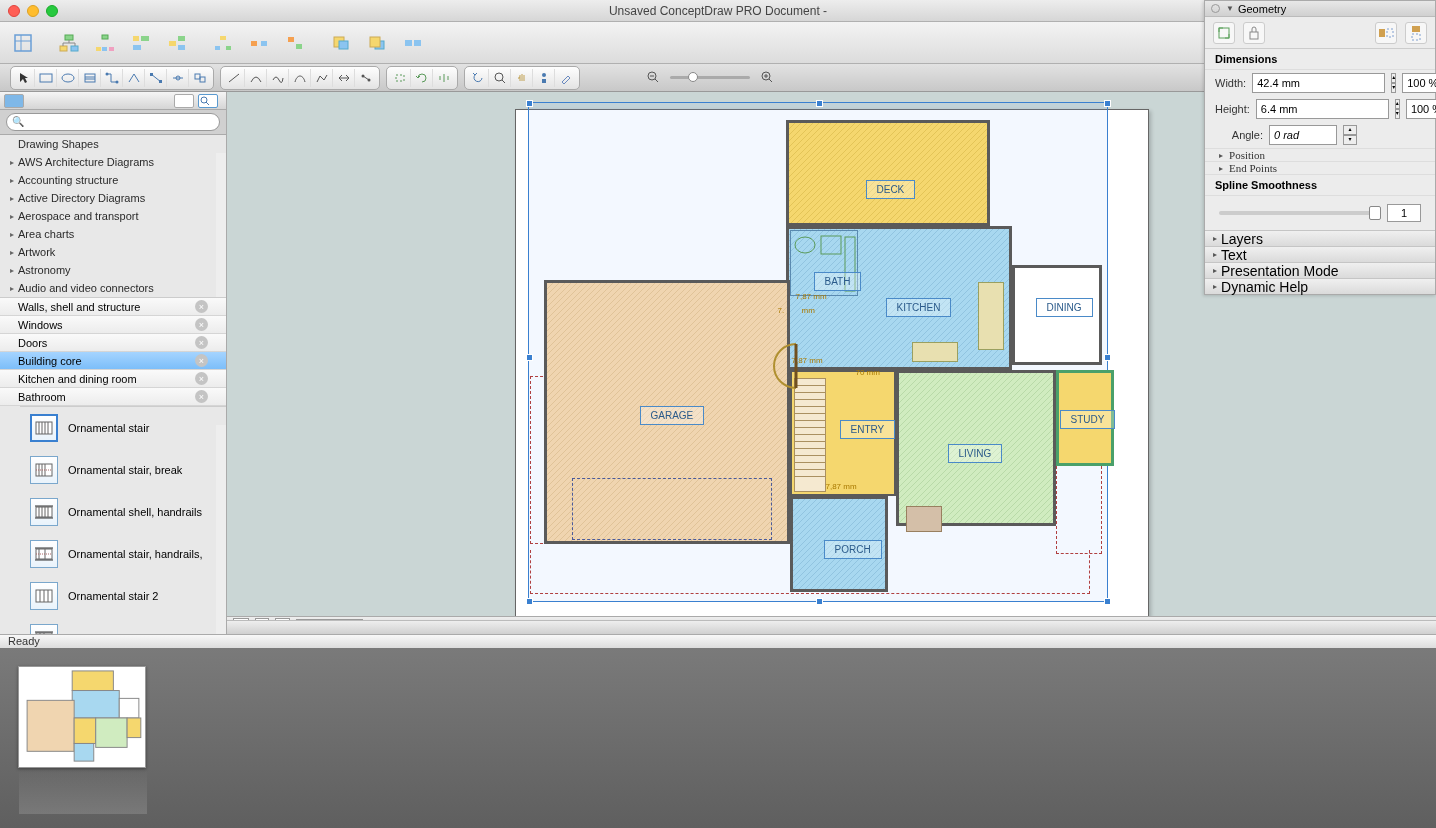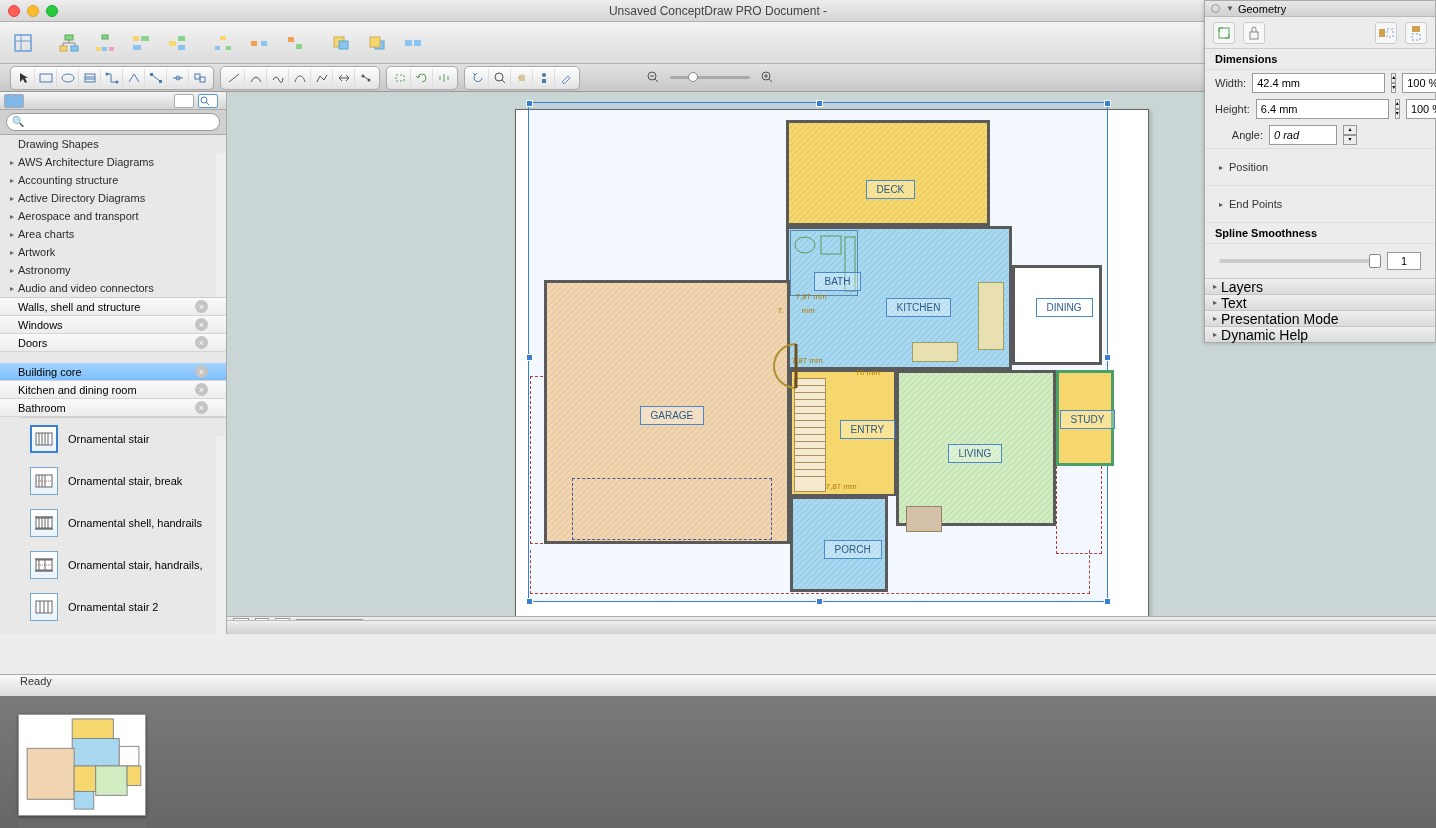--- a/index.html
+++ b/index.html
@@ -32,21 +32,21 @@
 .search-wrap { padding: 3px 6px; background:#d0d0d0; border-bottom:1px solid #aaa; }
 .search-input { width: 100%; height: 18px; border-radius: 9px; border: 1px solid #999; padding: 0 20px 0 22px; background: #fff; }
 .search-wrap { position: relative; }
 .search-wrap .mag { position:absolute; left:12px; top:6px; color:#888; font-size:10px; }
 .tree { flex: 0 0 auto; overflow-y: auto; background:#e8e8e8; }
 .tree .node { padding: 3px 10px; color:#2a2a2a; display:flex; align-items:center; font-size:11px; }
 .tree .node::before { content:"▸"; font-size:8px; margin-right:4px; color:#666; }
 .tree .node.plain::before { content:""; margin-right:8px; }
 .sub-list { border-top:1px solid #ccc; }
 .sub-item { padding: 2px 18px; background: linear-gradient(#fafafa,#ececec); border-bottom: 1px solid #d5d5d5; display:flex; align-items:center; justify-content:space-between; }
-.sub-item.selected { background: linear-gradient(#a5d4ff,#7cbef9); margin-top: 11px; }
+.sub-item.selected { background: linear-gradient(#a5d4ff,#7cbef9); }
 .sub-close { width:13px; height:13px; background:#c4c4c4; border-radius:50%; display:flex; align-items:center; justify-content:center; color:#fff; font-size:9px; }
 .shapes { flex:1; overflow:auto; background:#e8e8e8; border-top:1px solid #ccc; position:relative;margin-left:20px; }
 .shape-row { display:flex; align-items:center; padding:7px 10px; gap:10px; }
 .shape-thumb { width:28px; height:28px; border:1px solid #7aa7cc; background:linear-gradient(#fff,#e9f3fb); display:flex; align-items:center; justify-content:center; position:relative; }
 .shape-thumb.selected { border:2px solid #3a80d0; }
 .shape-thumb svg { width:18px; height:14px; }
 
 
 .canvas-wrap { flex:1; background:#cad6d5; display:flex; flex-direction:column; position:relative; }
 .canvas-scroll { flex:1; overflow:hidden; position:relative; display:flex; align-items:flex-start; justify-content:center; padding-top: 17px; }
@@ -71,30 +71,30 @@
 .panel-title .disclosure { margin-right:4px; font-size:8px; color:#555; }
 .panel-toolbar { height:32px; display:flex; align-items:center; padding:0 8px; gap:8px; border-bottom:1px solid #ccc; }
 .pt-icon { width:22px;height:22px; border:1px solid #ccc; border-radius:3px; background:#f7f7f7; display:flex; align-items:center; justify-content:center; }
 .section-hdr { padding:4px 10px; font-weight:bold; font-size:11px; border-bottom:1px solid #ddd; }
 .form-row { display:flex; align-items:center; padding:3px 10px; gap:6px; }
 .form-row label { width:48px; text-align:right; font-size:11px; color:#333; }
 .form-row input { flex:1; height:20px; border:1px solid #999; padding:0 4px; font-size:11px; background:#fff; }
 .form-row input.pct { width:42px; flex:none; }
 .stepper { width:14px; height:20px; display:flex; flex-direction:column; }
 .stepper span { flex:1; border:1px solid #999; background:#eee; font-size:6px; text-align:center; line-height:7px; }
-.disc-row { padding:12px 14px; font-size:11px; color:#333; display:flex; align-items:center; border-top:1px solid #ddd; }
+.disc-row { padding:0 14px; font-size:11px; color:#333; display:flex; align-items:center; border-top:1px solid #ddd;font-family:Liberation Serif, serif; }
 .disc-row::before { content:"▸"; font-size:8px; margin-right:6px; color:#555; }
 .accordion { height:16px; background:linear-gradient(#f0f0f0,#dadada); border-top:1px solid #c5c5c5; padding:0 8px; display:flex; align-items:center; font-size:14px; }
 .accordion::before { content:"▸"; font-size:8px; margin-right:4px; color:#555; }
 .slider-row { padding:8px 14px; display:flex; align-items:center; gap:6px; }
 .slider { flex:1; height:4px; background:#ccc; border-radius:2px; position:relative; }
 .slider-thumb { position:absolute; right:0; top:-5px; width:12px;height:14px; background:#fff; border:1px solid #888; border-radius:2px; }
 
 
-.statusbar { height:22px; background:linear-gradient(#f8f8f8,#ddd); border-top:1px solid #aaa; padding:0 20px; font-size:10px; color:#333;margin-top:40px; }
+.statusbar { height:14px; background:linear-gradient(#f8f8f8,#ddd); border-top:1px solid #aaa; padding:0 8px; font-size:10px; color:#333; }
 
 
 .preview-strip { height: 180px; background: linear-gradient(#7a7a7a, #5f5f5f); display:flex; align-items:flex-start; padding:18px; position:relative; }
 .preview-thumb { width:128px; height:102px; background:#fff; border:1px solid #999; box-shadow:0 1px 3px rgba(0,0,0,0.4); position:relative; }
 .preview-thumb::after { content:""; position:absolute; top:102px; left:0; width:128px; height:45px; background:linear-gradient(rgba(255,255,255,0.15),rgba(255,255,255,0)); transform:scaleY(-1); }
 
 svg.mini { width:100%; height:100%; }
 
 .vscroll { position:absolute; right:0; top:18px; bottom:0; width:10px; background:#eee; }
 .hscroll-canvas { position:absolute; bottom:0; left:0; right:0; height:14px; background:linear-gradient(#eee,#d0d0d0); border-top:1px solid #bbb; }

